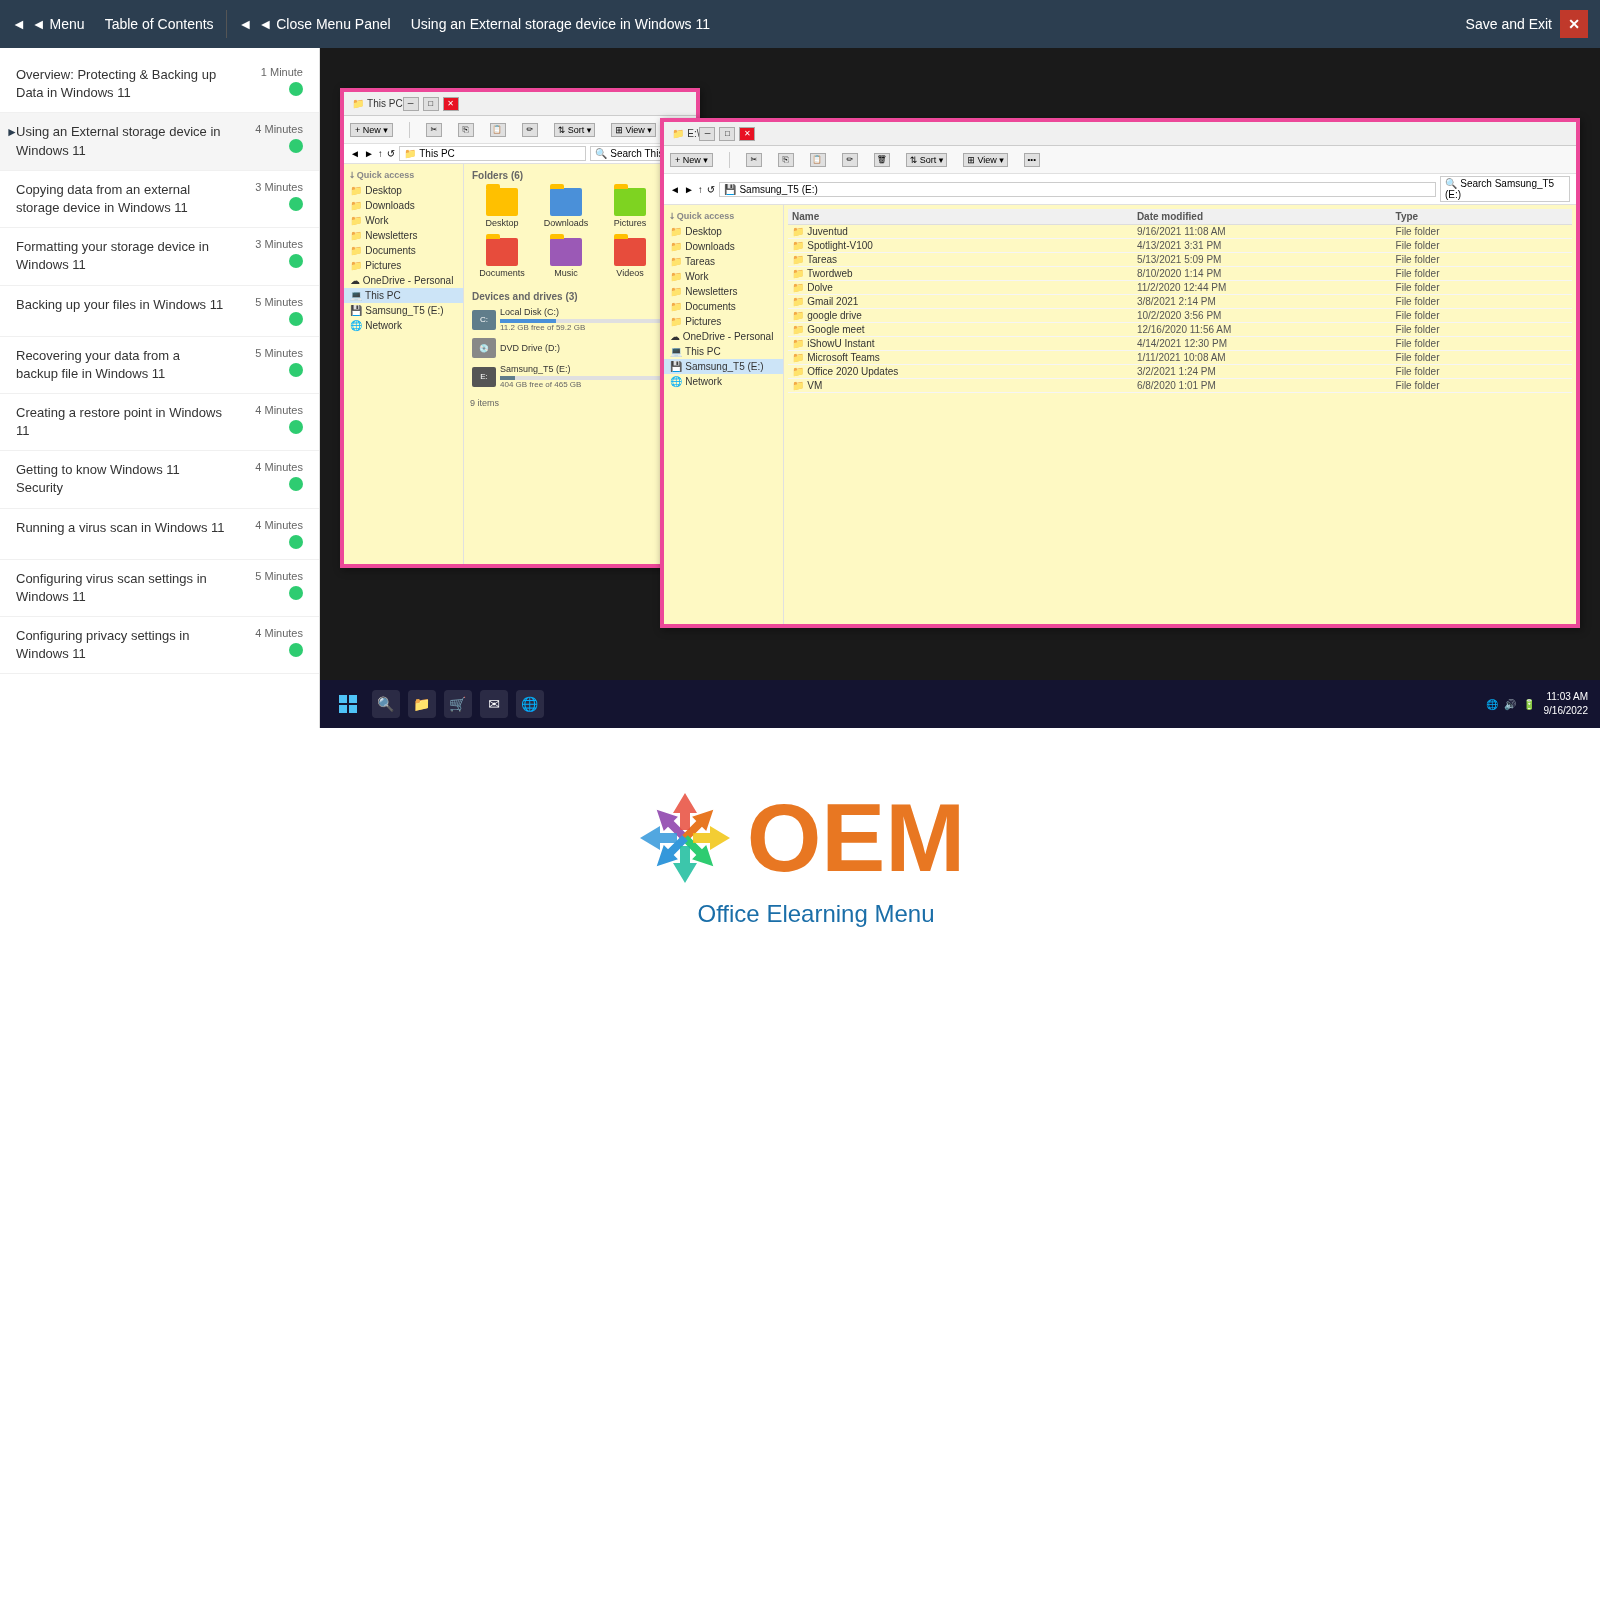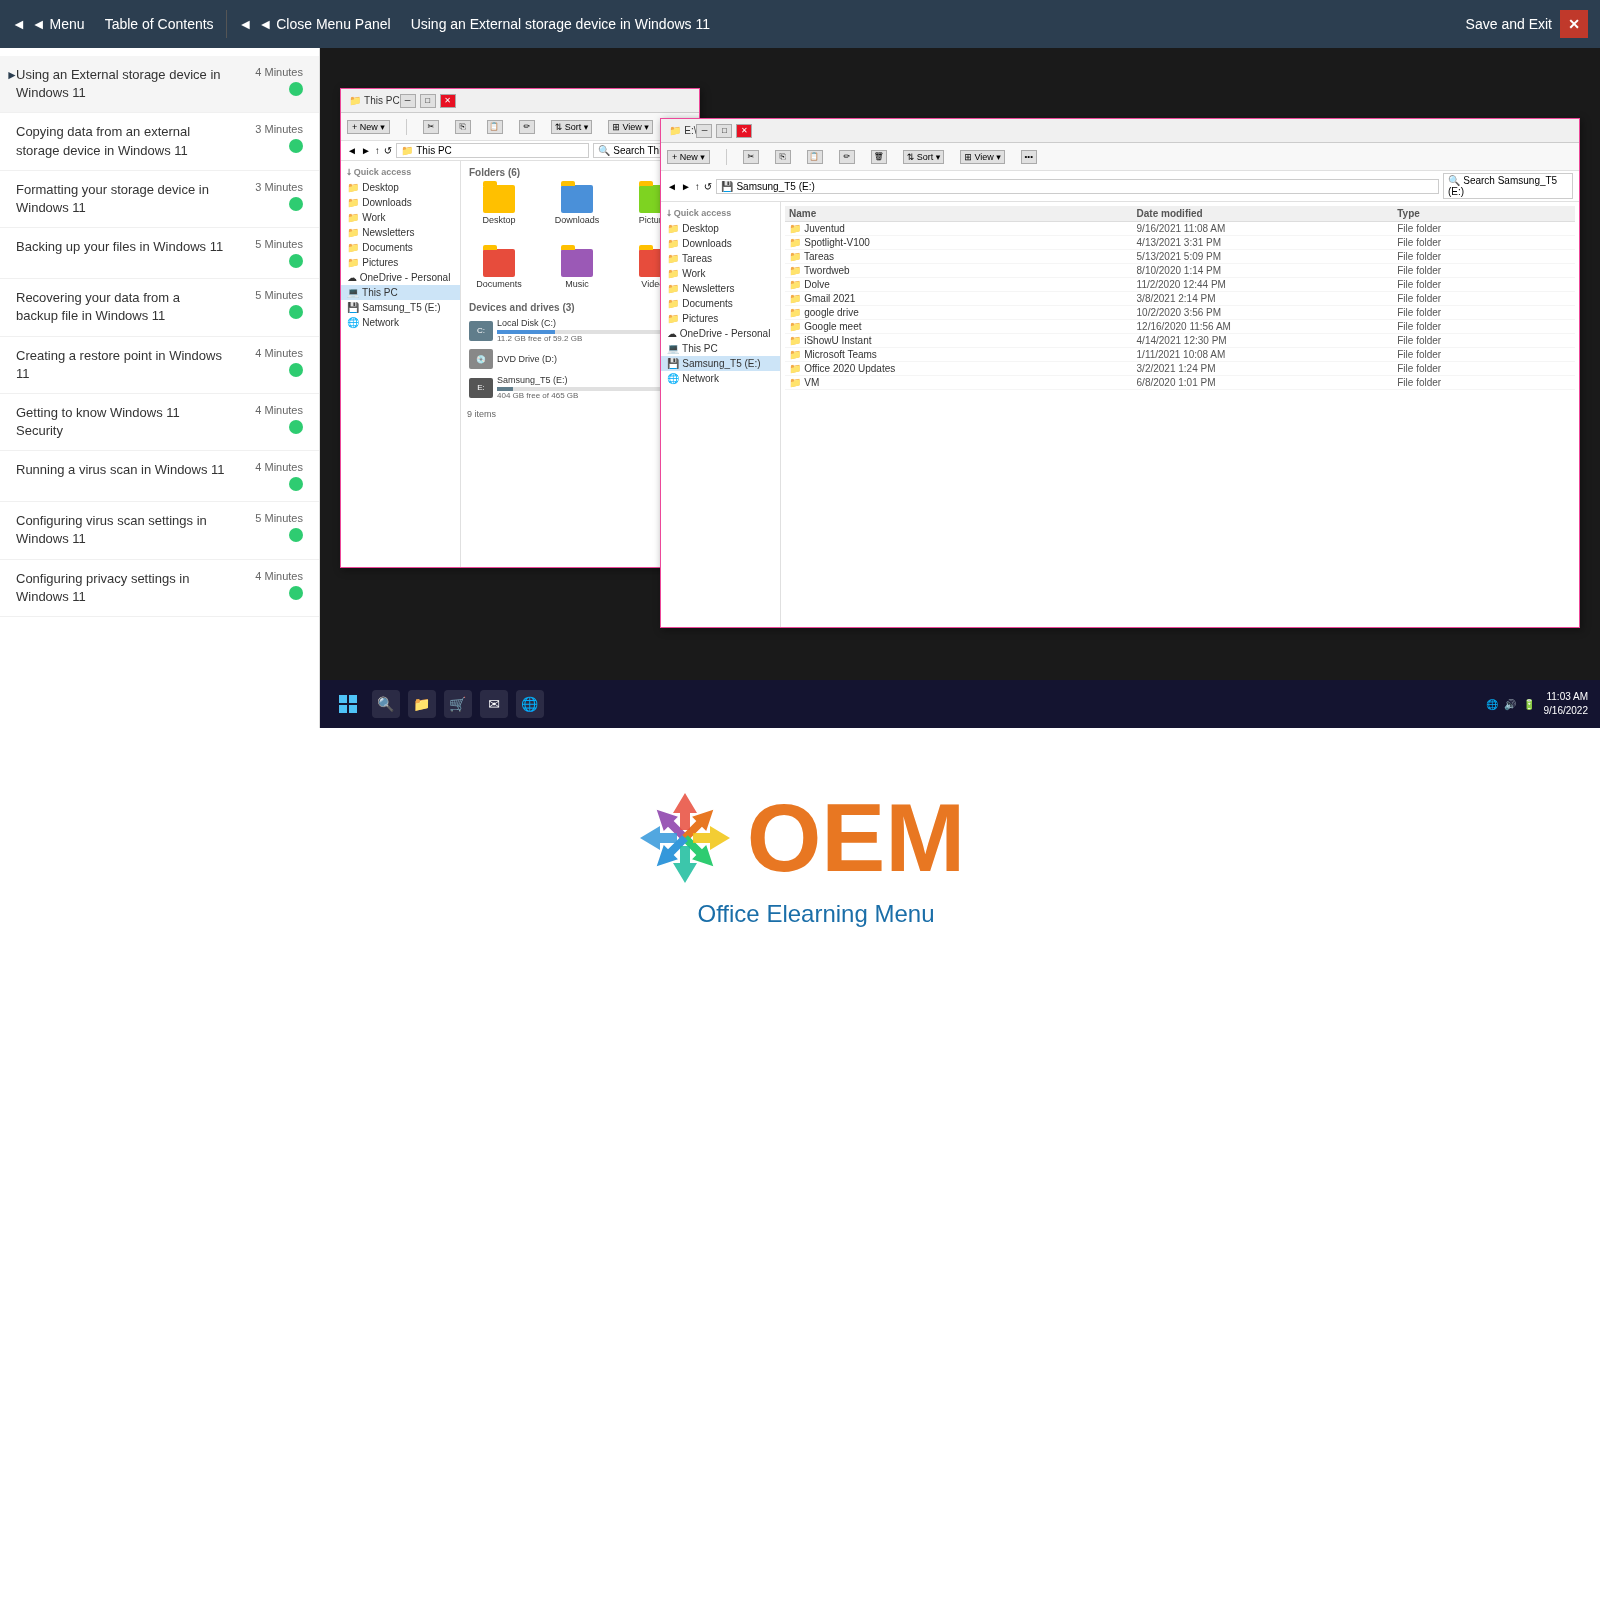--- a/index.html
+++ b/index.html
@@ -135,22 +135,22 @@
     .explorer-container {
       display: flex;
       position: absolute;
       top: 40px;
       left: 20px;
       right: 20px;
       bottom: 60px;
     }
 
     .explorer-window {
-      background: #ffffff;
-      border: 1px solid #ec4899;
+      background: #fef9c3;
+      border: 4px solid #ec4899;
       box-shadow: 2px 2px 8px rgba(0,0,0,0.4);
       display: flex;
       flex-direction: column;
       font-size: 11px;
     }
     .explorer-window.primary {
       width: 360px;
       position: absolute;
       top: 0;
       left: 0;
@@ -249,21 +249,21 @@
     }
     .explorer-section-title {
       font-size: 10px;
       color: #666;
       padding: 2px 4px;
       font-weight: bold;
     }
     .folder-grid {
       display: flex;
       flex-wrap: wrap;
-      gap: 18px;
+      gap: 4px;
       padding: 2px 4px;
     }
     .folder-item {
       display: flex;
       flex-direction: column;
       align-items: center;
       width: 60px;
       cursor: pointer;
       padding: 3px;
     }
@@ -466,20 +466,27 @@
   </div>
   <div class="top-bar-title">Using an External storage device in Windows 11</div>
   <div class="top-bar-save">Save and Exit</div>
   <div class="top-bar-x">✕</div>
 </div>
 
 <div class="main-content">
 
   <div class="sidebar">
 
+  <div class="sidebar-item">
+        <div class="sidebar-item-text">Overview: Protecting &amp; Backing up Data in Windows 11</div>
+        <div class="sidebar-item-meta">
+          <div class="sidebar-item-minutes">1 Minute</div>
+          <div class="sidebar-item-dot" style="background: rgb(46, 204, 113);"></div>
+        </div>
+      </div>
       <div class="sidebar-item active">
         <span class="bullet">►</span>
         <div class="sidebar-item-text">Using an External storage device in Windows 11</div>
         <div class="sidebar-item-meta">
           <div class="sidebar-item-minutes">4 Minutes</div>
           <div class="sidebar-item-dot" style="background: rgb(46, 204, 113);"></div>
         </div>
       </div>
       <div class="sidebar-item">
         <div class="sidebar-item-text">Copying data from an external storage device in Windows 11</div>

